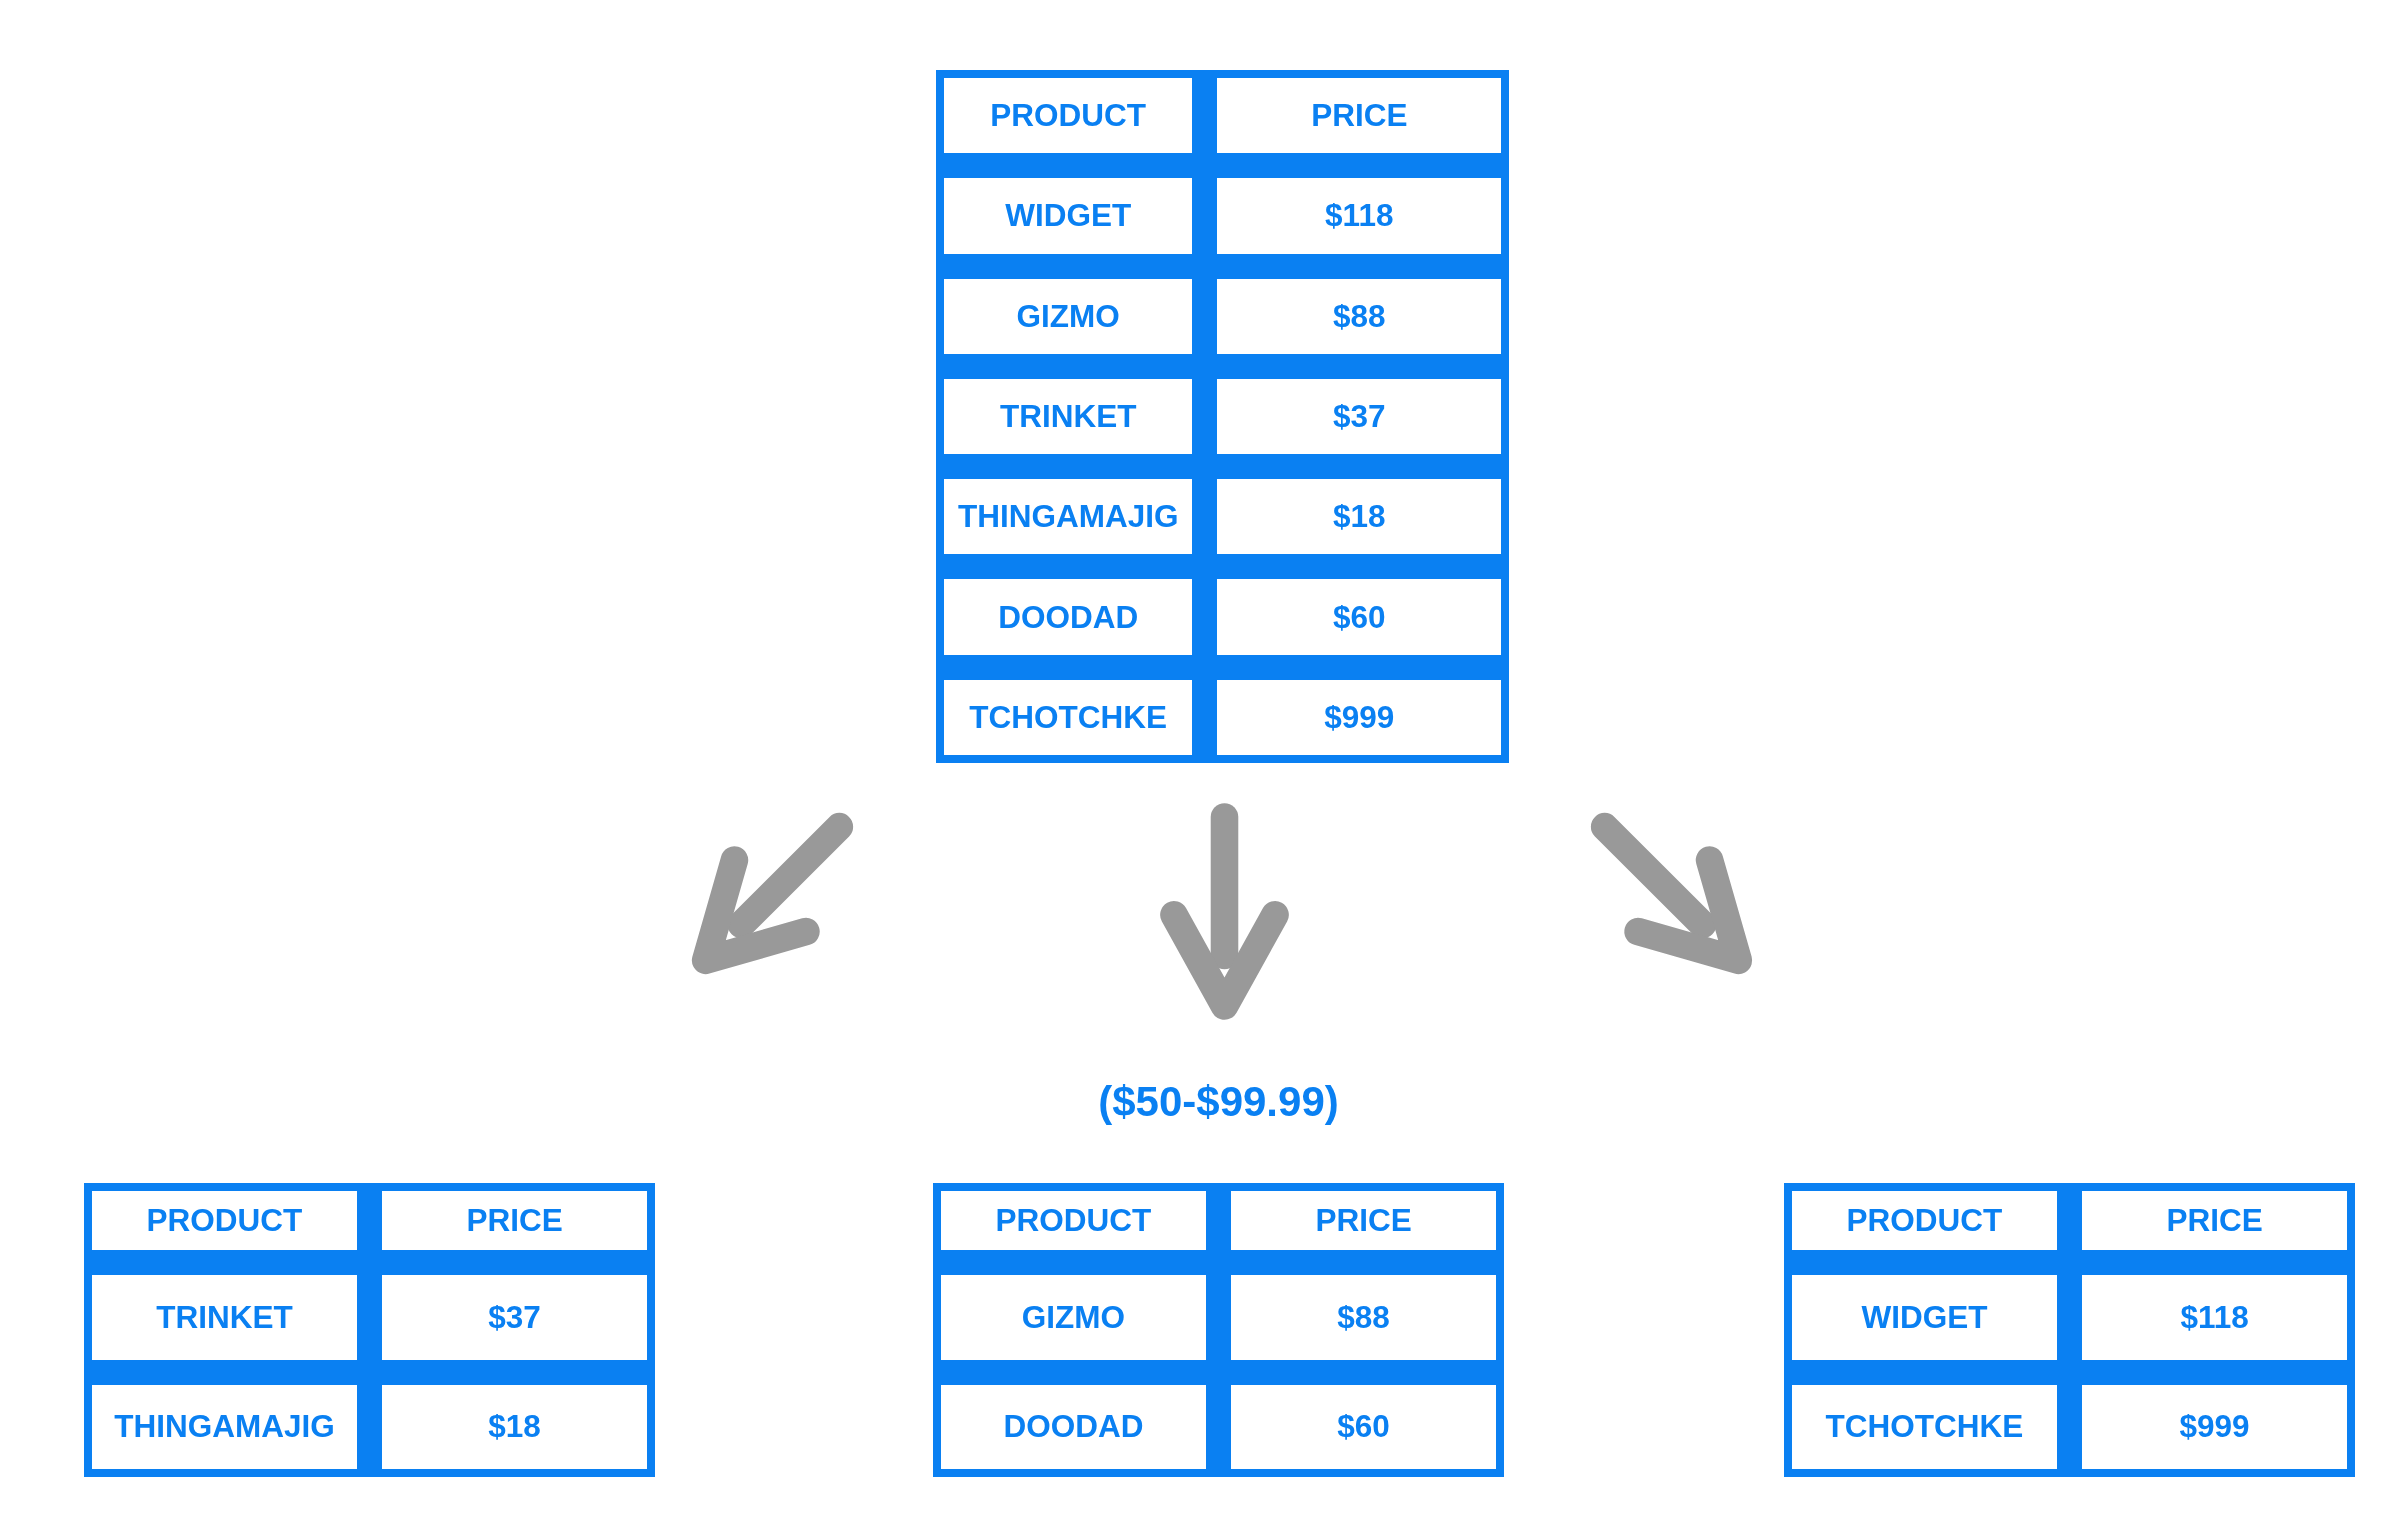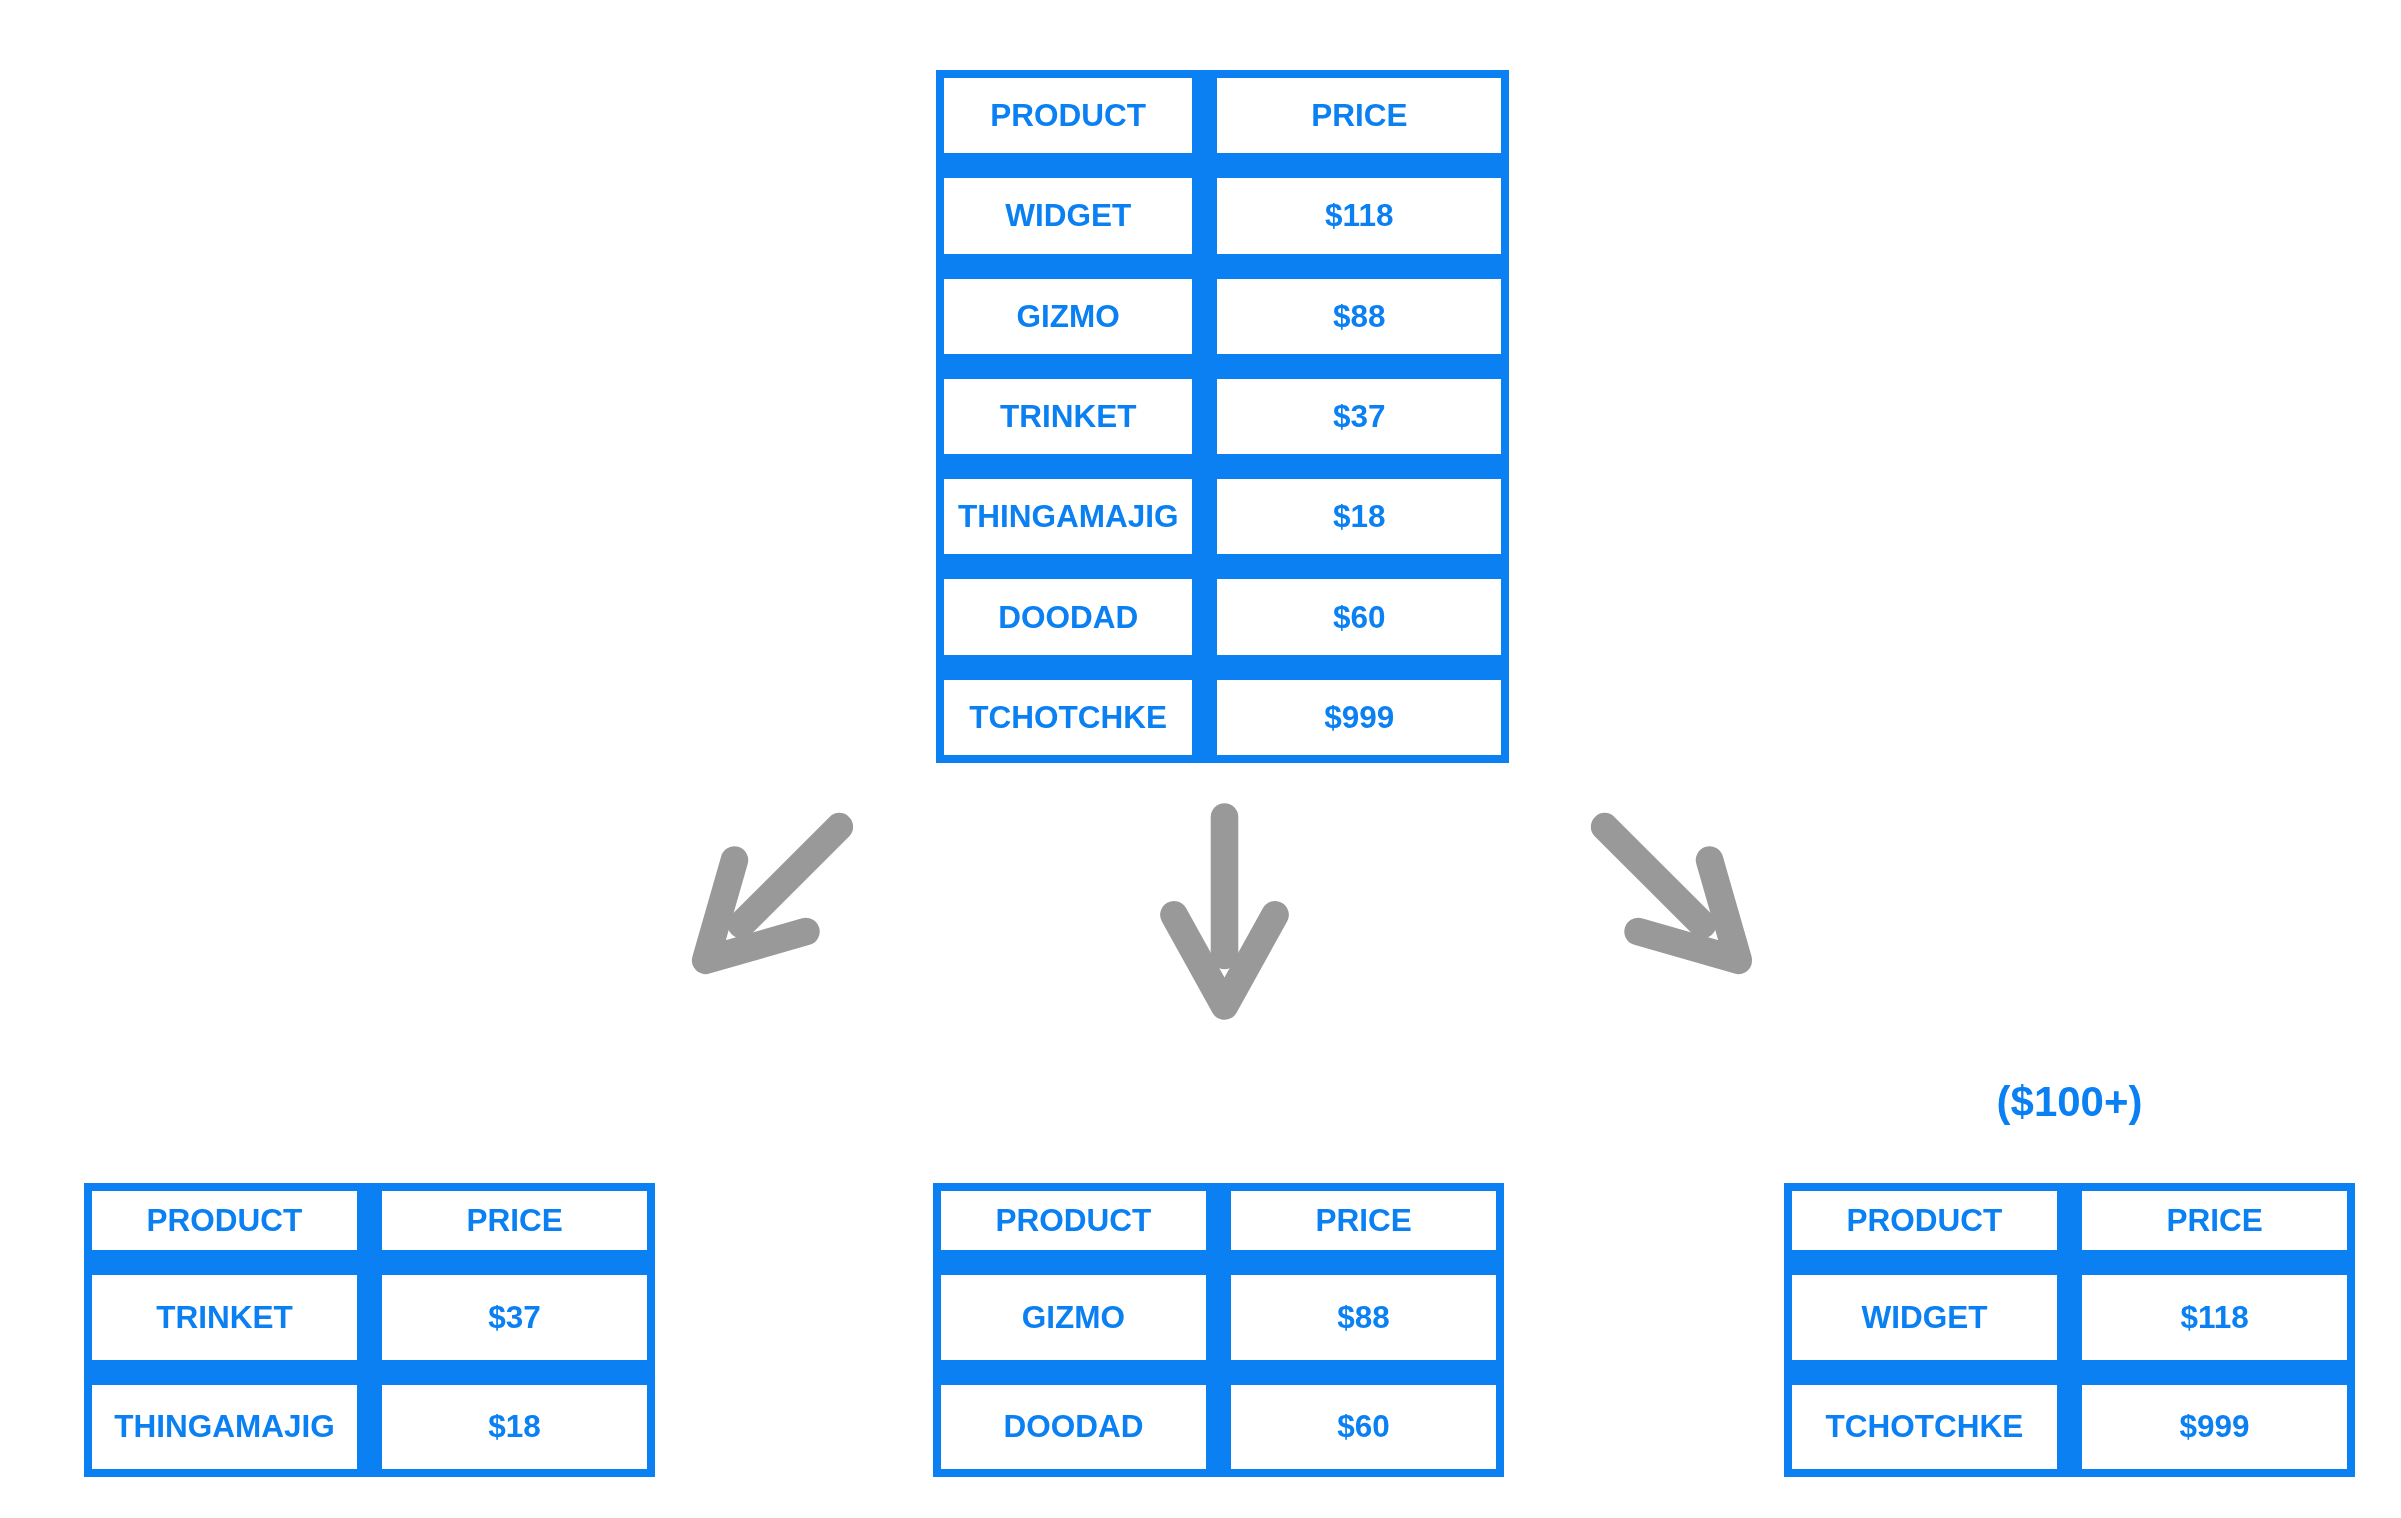--- a/index.html
+++ b/index.html
@@ -93,21 +93,21 @@
       <path d="M38,170 L115,309 L192,170"></path>
     </svg>
   </div>
   <div class="arrow a-right">
     <svg viewBox="0 0 230 330" aria-hidden="true">
       <path d="M115,21 L115,232"></path>
       <path d="M38,170 L115,309 L192,170"></path>
     </svg>
   </div>
 
-  <div class="branch-label l-b2">($100+)</div>
+  <div class="branch-label l-b1">($50-$99.99)</div>
 
   <div class="ptable t-branch t-b0">
     <div class="cell">PRODUCT</div>
     <div class="cell">PRICE</div>
     <div class="cell">TRINKET</div>
     <div class="cell">$37</div>
     <div class="cell">THINGAMAJIG</div>
     <div class="cell">$18</div>
   </div>
 

